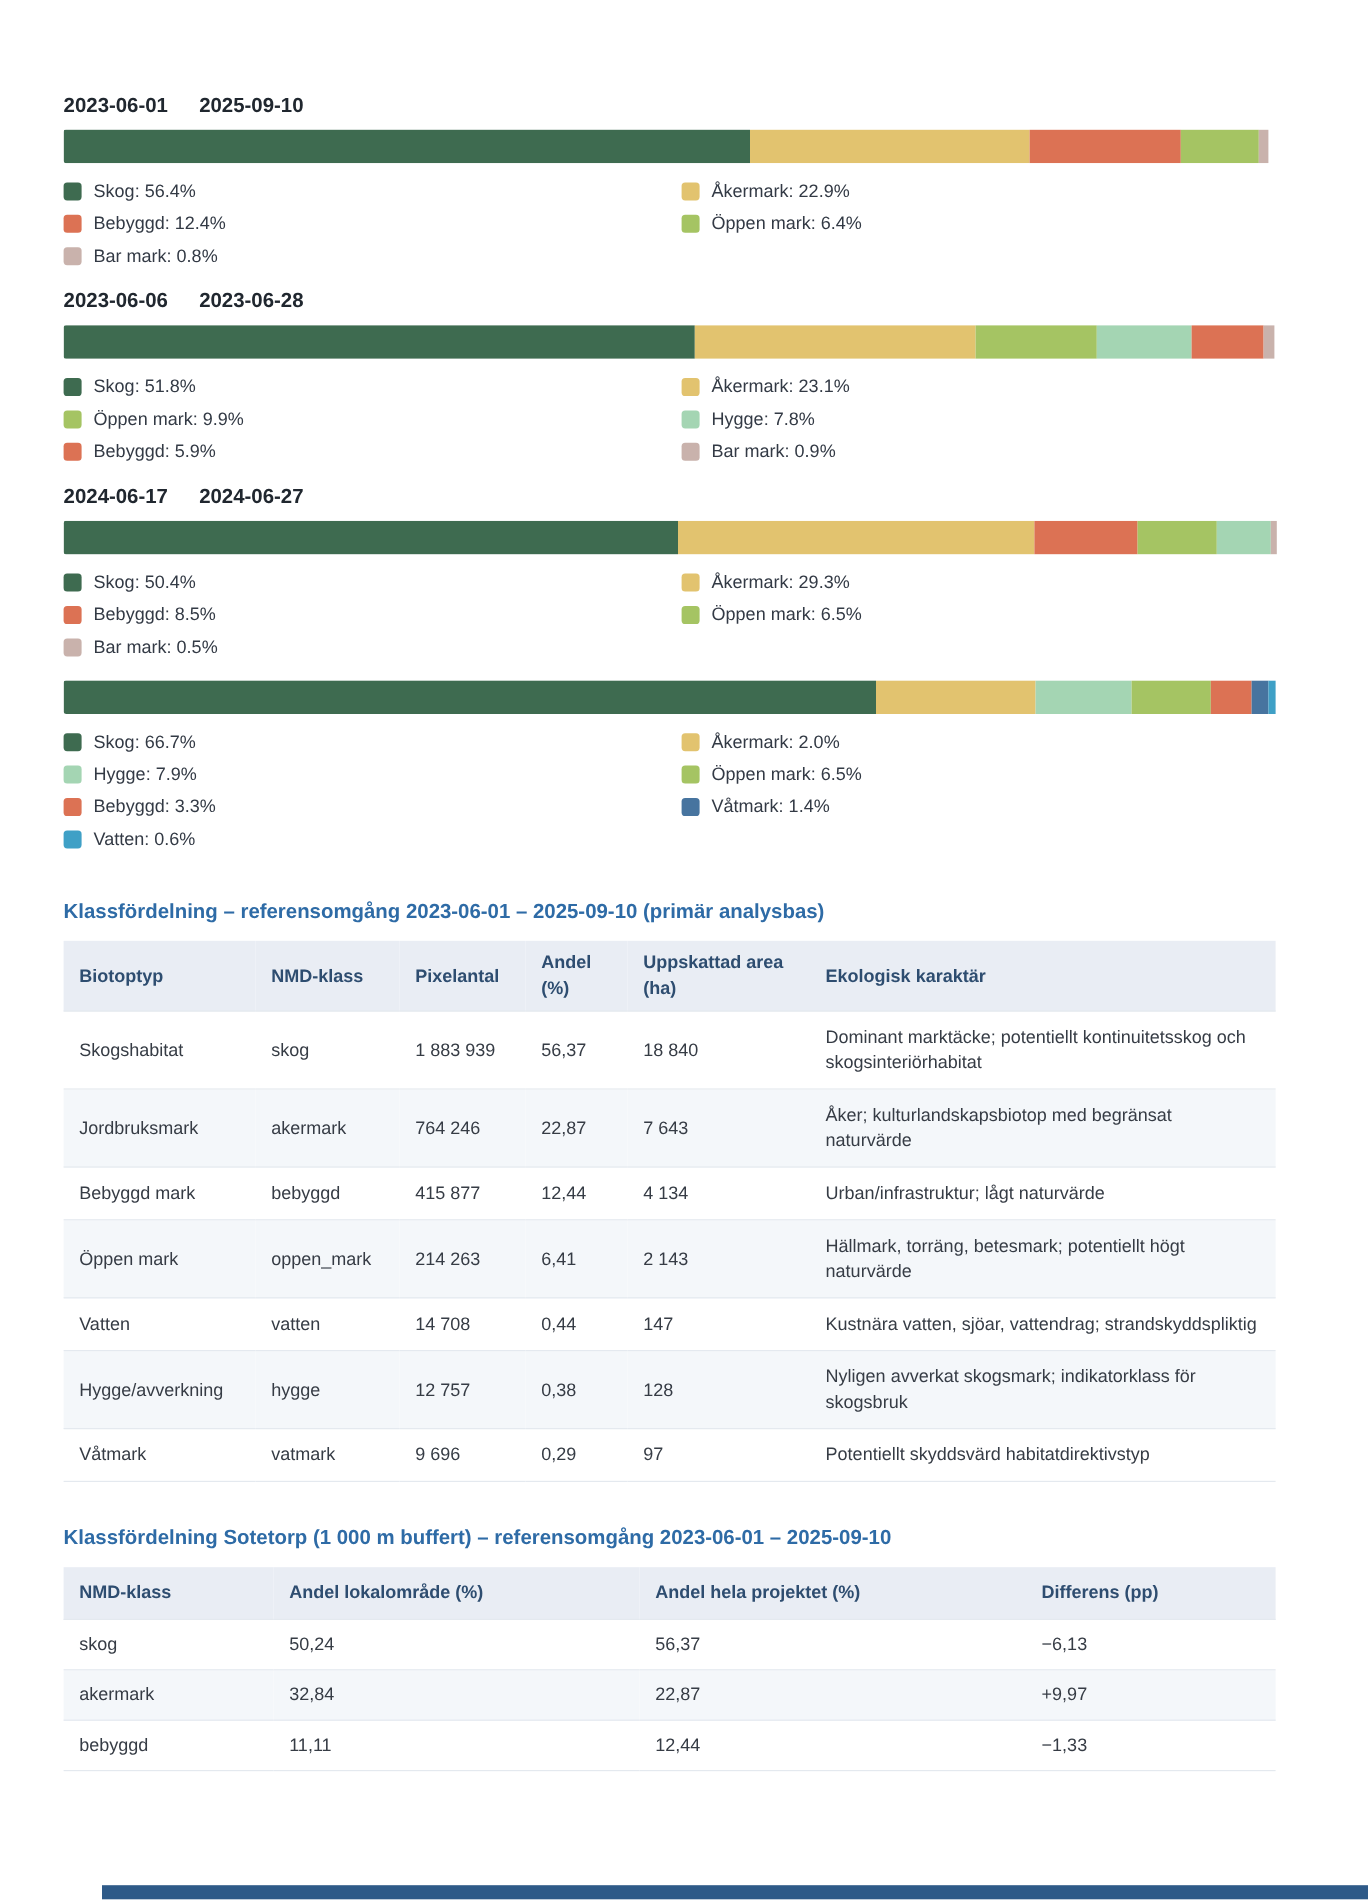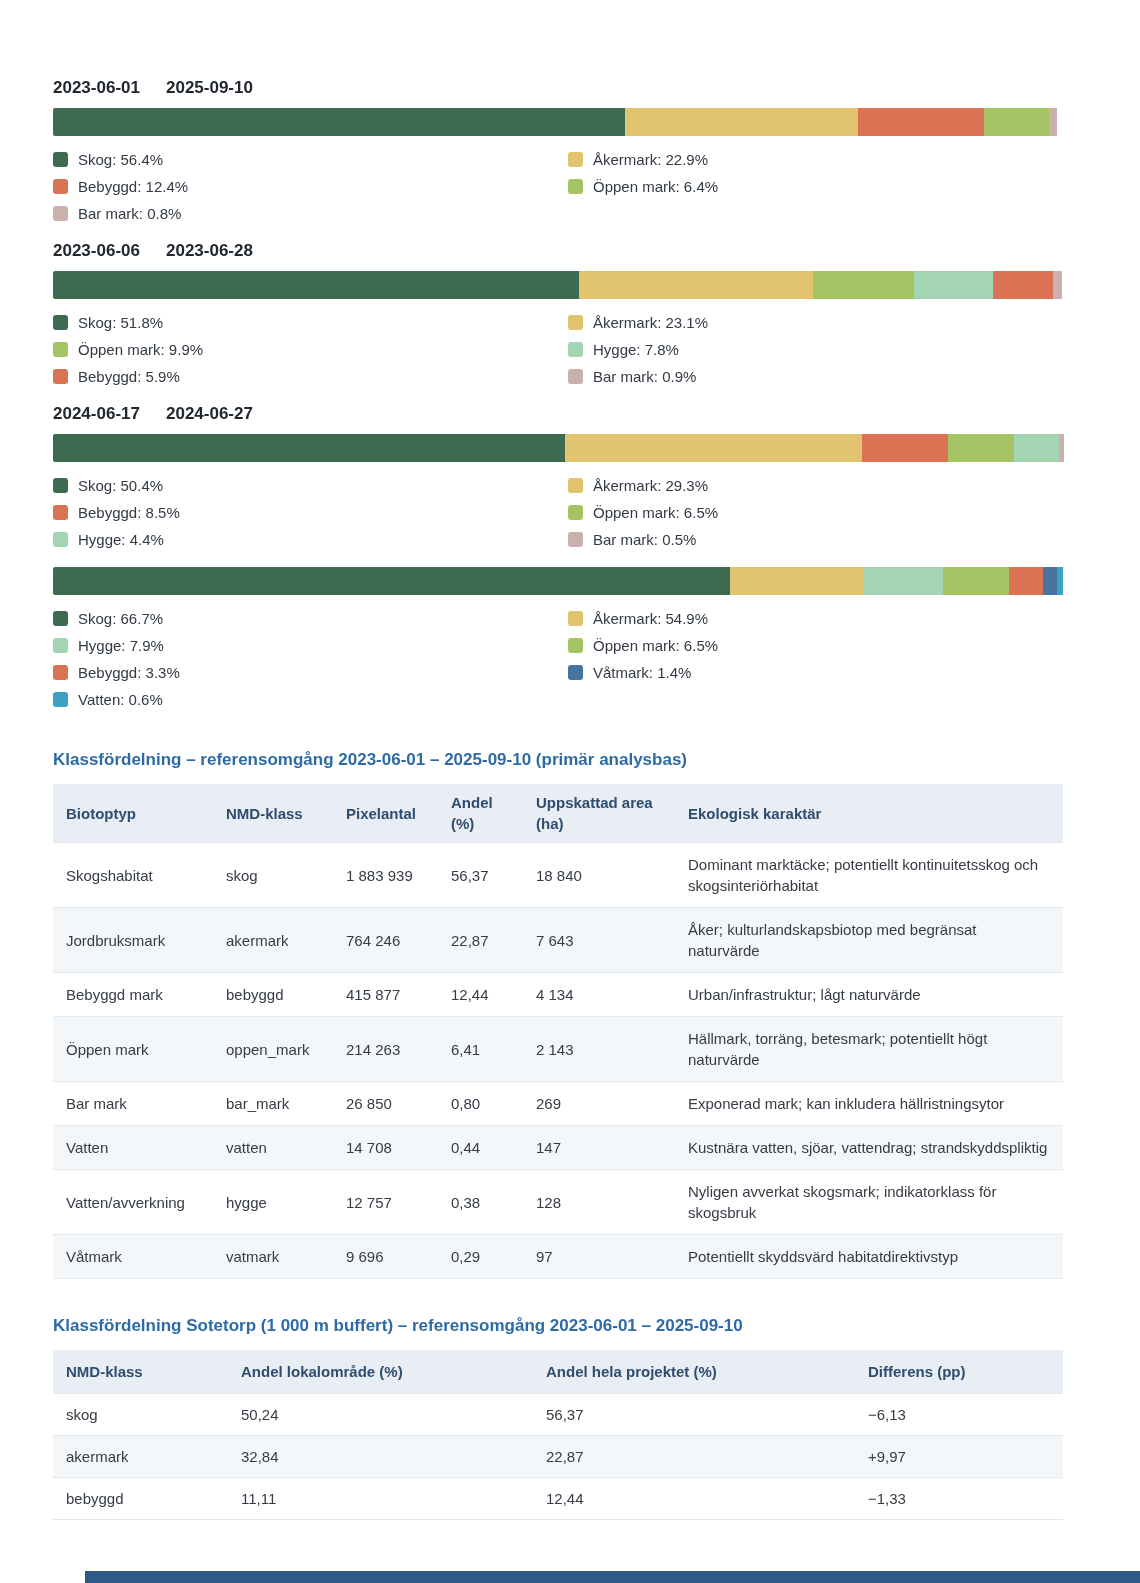--- a/index.html
+++ b/index.html
@@ -158,24 +158,20 @@
             <span class="sw" style="background: rgb(226, 195, 111);"></span>
             <span>Åkermark: 29.3%</span>
           </div>
           <div class="li">
             <span class="sw" style="background: rgb(220, 114, 84);"></span>
             <span>Bebyggd: 8.5%</span>
           </div>
           <div class="li">
             <span class="sw" style="background: rgb(165, 196, 99);"></span>
             <span>Öppen mark: 6.5%</span>
-          </div>
-          <div class="li">
-            <span class="sw" style="background: rgb(164, 213, 179);"></span>
-            <span>Hygge: 4.4%</span>
           </div>
           <div class="li">
             <span class="sw" style="background: rgb(201, 178, 172);"></span>
             <span>Bar mark: 0.5%</span>
           </div>
         </div>
       </section>
       <section>
         <div class="bar">
           <div class="seg" style="width: 66.7%; background: rgb(62, 107, 80);"></div>
@@ -186,21 +182,21 @@
           <div class="seg" style="width: 1.4%; background: rgb(71, 116, 159);"></div>
           <div class="seg" style="width: 0.6%; background: rgb(63, 160, 198);"></div>
         </div>
         <div class="legend">
           <div class="li">
             <span class="sw" style="background: rgb(62, 107, 80);"></span>
             <span>Skog: 66.7%</span>
           </div>
           <div class="li">
             <span class="sw" style="background: rgb(226, 195, 111);"></span>
-            <span>Åkermark: 54.9%</span>
+            <span>Åkermark: 2.0%</span>
           </div>
           <div class="li">
             <span class="sw" style="background: rgb(164, 213, 179);"></span>
             <span>Hygge: 7.9%</span>
           </div>
           <div class="li">
             <span class="sw" style="background: rgb(165, 196, 99);"></span>
             <span>Öppen mark: 6.5%</span>
           </div>
           <div class="li">
@@ -266,37 +262,29 @@
         </tr>
         <tr>
           <td>Öppen mark</td>
           <td>oppen_mark</td>
           <td>214 263</td>
           <td>6,41</td>
           <td>2 143</td>
           <td>Hällmark, torräng, betesmark; potentiellt högt naturvärde</td>
         </tr>
         <tr>
-          <td>Bar mark</td>
-          <td>bar_mark</td>
-          <td>26 850</td>
-          <td>0,80</td>
-          <td>269</td>
-          <td>Exponerad mark; kan inkludera hällristningsytor</td>
-        </tr>
-        <tr>
           <td>Vatten</td>
           <td>vatten</td>
           <td>14 708</td>
           <td>0,44</td>
           <td>147</td>
           <td>Kustnära vatten, sjöar, vattendrag; strandskyddspliktig</td>
         </tr>
         <tr>
-          <td>Vatten/avverkning</td>
+          <td>Hygge/avverkning</td>
           <td>hygge</td>
           <td>12 757</td>
           <td>0,38</td>
           <td>128</td>
           <td>Nyligen avverkat skogsmark; indikatorklass för skogsbruk</td>
         </tr>
         <tr>
           <td>Våtmark</td>
           <td>vatmark</td>
           <td>9 696</td>

